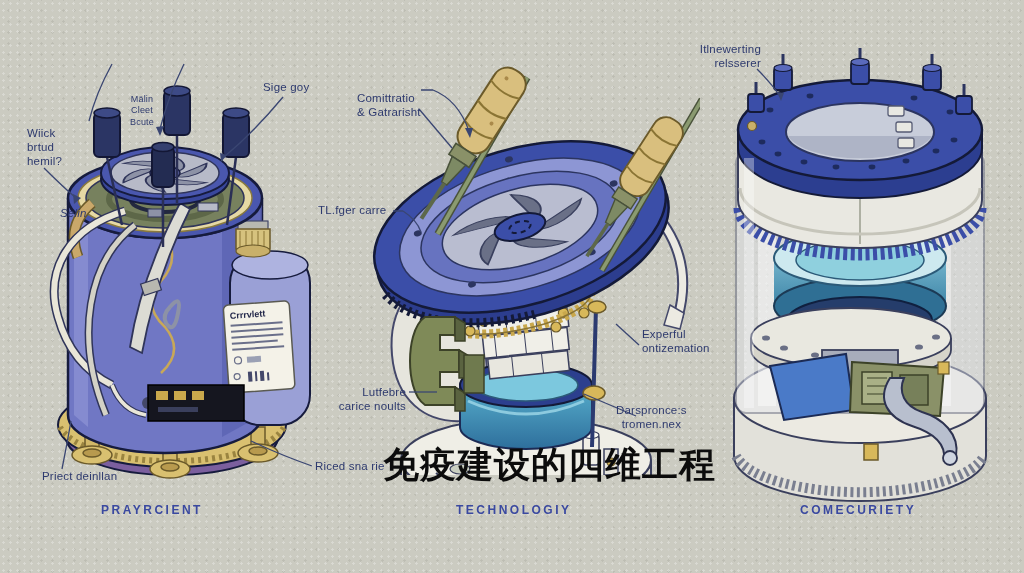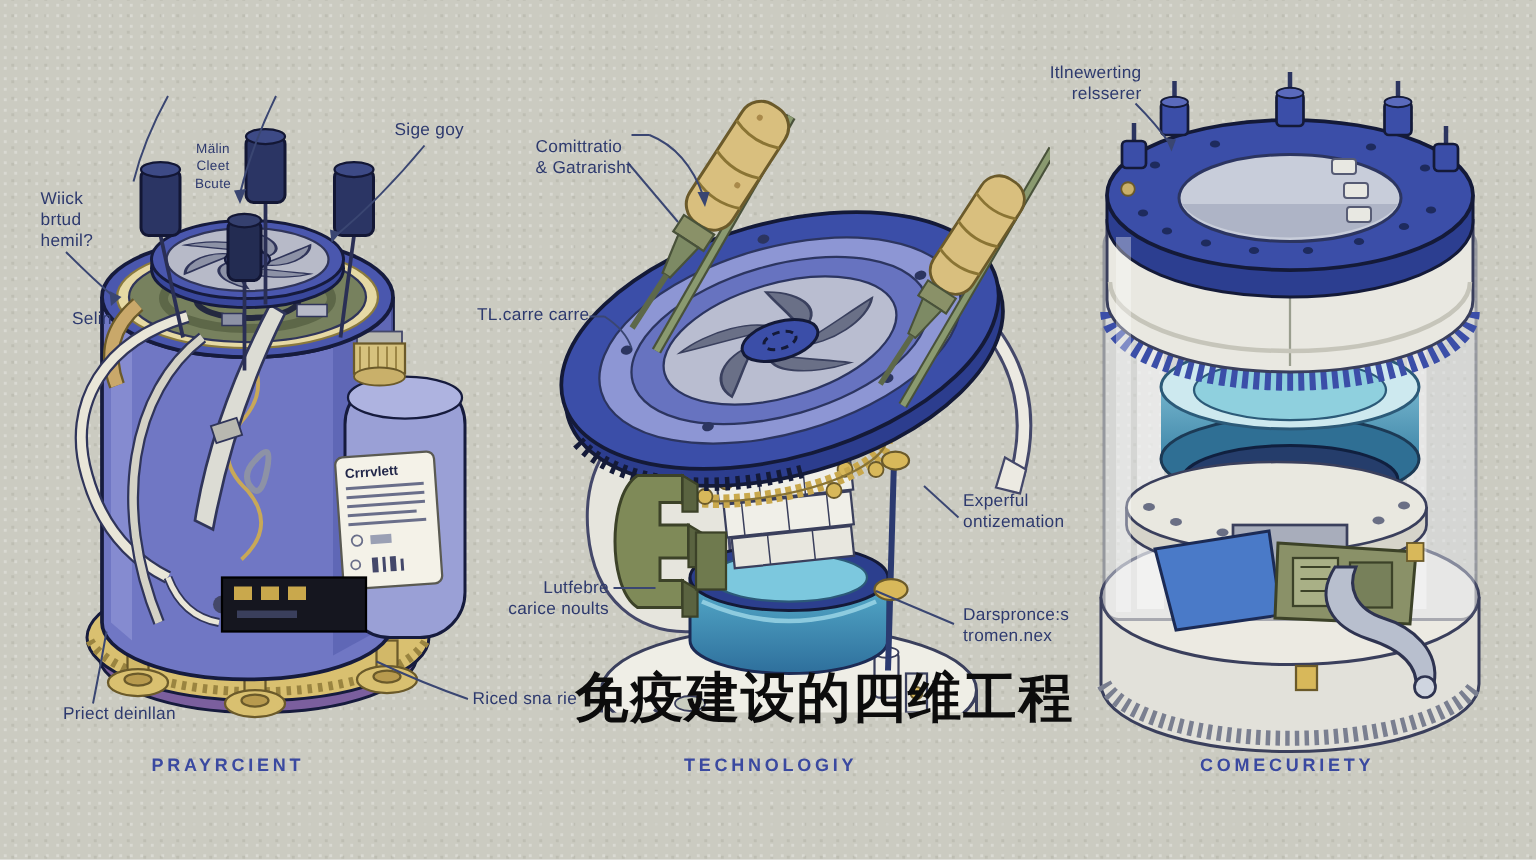--- a/index.html
+++ b/index.html
@@ -397,31 +397,31 @@
     </g>
   </svg>
 
   <div class="lbl small center" style="left:118px; top:67px; width:48px;margin-top:27px;">Mälin
 Cleet
 Bcute</div>
   <div class="lbl" style="left:263px; top:80px;">Sige goy</div>
   <div class="lbl" style="left:27px; top:126px;">Wiick
 brtud
 hemil?</div>
-  <div class="lbl" style="left:48px; top:206px;">Selin</div>
+  <div class="lbl" style="left:60px; top:206px;font-style:italic;">Selin</div>
   <div class="lbl" style="left:42px; top:469px;">Priect deinllan</div>
 
   <div class="lbl" style="left:357px; top:91px;">Comittratio
 &amp; Gatrarisht</div>
-  <div class="lbl" style="left:318px; top:203px;">TL.carre carre</div>
+  <div class="lbl" style="left:318px; top:203px;">TL.fger carre</div>
   <div class="lbl right" style="left:328px; top:385px; width:78px;">Lutfebre
 carice noults</div>
   <div class="lbl" style="left:642px; top:327px;">Experful
 ontizemation</div>
-  <div class="lbl" style="left:642px; top:403px;">Darspronce:s
+  <div class="lbl" style="left:616px; top:403px;text-align:center;">Darspronce:s
 tromen.nex</div>
   <div class="lbl" style="left:315px; top:459px;">Riced sna rie</div>
 
   <div class="lbl right" style="left:693px; top:42px; width:68px;">Itlnewerting
 relsserer</div>
 
   <div class="title" style="left:101px; top:503px;">PRAYRCIENT</div>
   <div class="title" style="left:800px; top:503px;">COMECURIETY</div>
   <div class="title" style="left:456px; top:503px;">TECHNOLOGIY</div>
 

